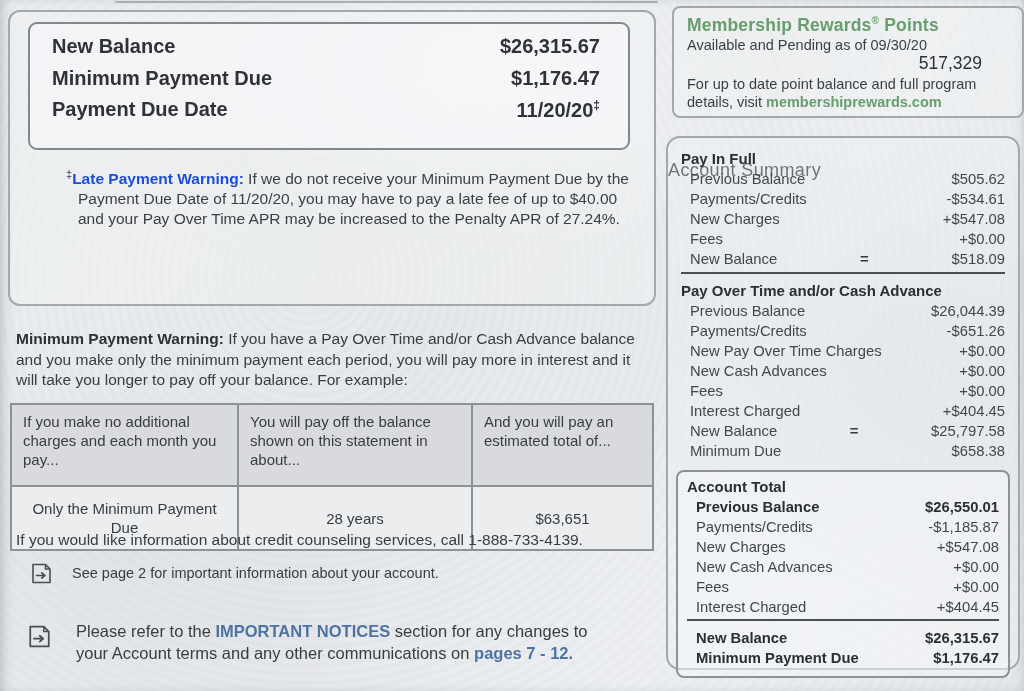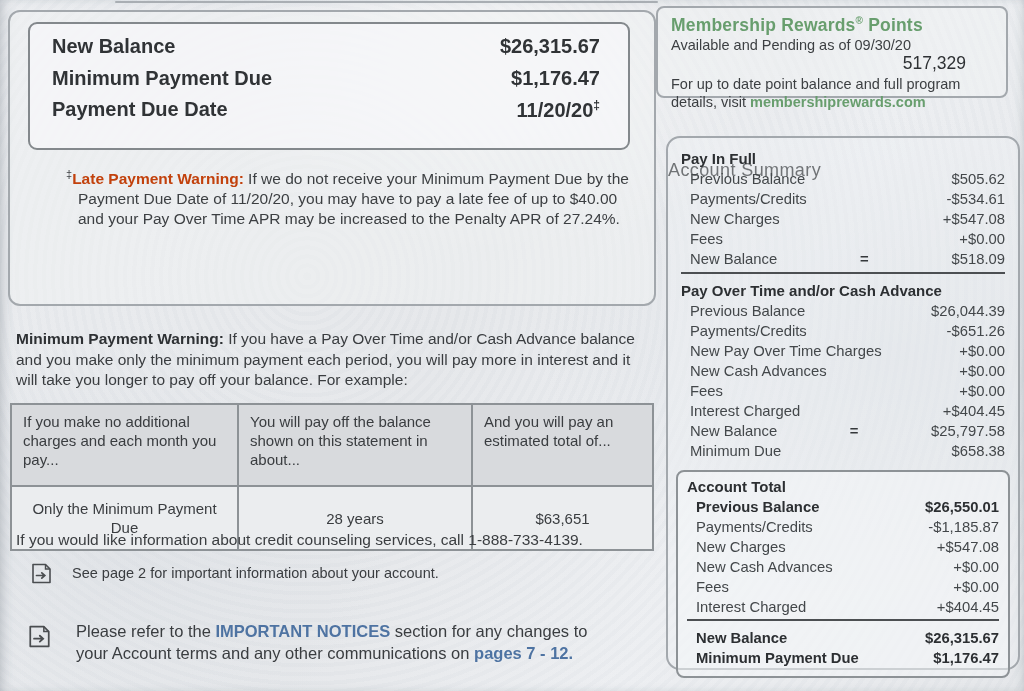--- a/index.html
+++ b/index.html
@@ -22,38 +22,38 @@
   .abs{position:absolute;}
   
   .top-edge-line{left:115px;top:1px;width:543px;height:2px;background:#a9aeb3;border-radius:2px;}
   .main-box{left:8px;top:10px;width:644px;height:292px;border:2px solid #a3a8ad;border-radius:12px;background:rgba(241,243,245,.45);}
   .balance-box{left:28px;top:22px;width:602px;height:128px;border:2px solid #83888c;border-radius:9px;
     background:rgba(246,247,249,.72);box-sizing:border-box;padding:9px 28px 0 22px;}
   .b-row{display:flex;justify-content:space-between;font-weight:bold;font-size:20px;color:#303336;}
   .b-row.r1{margin-top:2px;} .b-row.r2{margin-top:9px;} .b-row.r3{margin-top:8px;}
   .b-row sup{font-size:12px;}
   .late-warning{left:66px;top:164px;width:552px;font-size:15.5px;line-height:20px;color:#3c3f42;padding-left:12px;text-indent:-12px;}
-  .late-warning b{color:#c2410c;}
+  .late-warning b{color:#1d4ed8;}
   .late-warning sup{font-size:11px;}
   .min-warning{left:16px;top:329px;width:638px;font-size:15.5px;line-height:20.5px;}
   .min-warning b{color:#2e3134;}
   table.payoff{left:10px;top:403px;width:642px;border-collapse:collapse;table-layout:fixed;}
   table.payoff th, table.payoff td{border:2px solid #8d9296;font-weight:normal;font-size:15px;color:#3a3d40;}
   table.payoff th{background:#d8dadd;text-align:left;vertical-align:top;padding:7px 12px 16px 11px;line-height:19px;}
   table.payoff td{background:#ebedef;text-align:center;padding:12px 8px;line-height:19px;height:34px;}
   .counseling{left:16px;top:531px;font-size:15.5px;}
   .note{display:flex;align-items:flex-start;}
   .note1{left:30px;top:560px;gap:19px;width:580px;}
   .note1 .txt{font-size:14.5px;margin-top:5px;}
   .note2{left:27px;top:619px;gap:24px;width:600px;}
   .note2 .txt{font-size:16.5px;line-height:21.5px;width:545px;margin-top:2px;}
   .blue-bold{color:#4e73a2;font-weight:bold;}
   .icon-page{flex:0 0 auto;margin-top:2px;}
   
-  .rewards-box{left:656px;top:6px;width:352px;height:92px;border:2px solid #a3a8ad;border-radius:8px;
+  .rewards-box{left:672px;top:6px;width:352px;height:112px;border:2px solid #a3a8ad;border-radius:8px;
     box-sizing:border-box;padding:7px 12px 0 13px;background:rgba(241,243,245,.45);}
   .rw-title{color:#689e6e;font-weight:bold;font-size:17.5px;letter-spacing:.2px;}
   .rw-title sup{font-size:10px;}
   .rw-sub{font-size:14.5px;margin-top:1px;color:#3c3f42;}
   .rw-points{font-size:17.5px;font-weight:normal;color:#2e3134;text-align:right;padding-right:28px;margin-top:0px;}
   .rw-footer{font-size:14.5px;line-height:17.5px;margin-top:2px;color:#3c3f42;}
   .green-bold{color:#689e6e;font-weight:bold;}
   .summary-heading{left:668px;top:123px;font-size:18px;font-weight:normal;color:#2c2f32;letter-spacing:.4px;margin-top:37px;}
   .summary-box{left:666px;top:136px;width:354px;height:534px;border:2px solid #a3a8ad;border-radius:14px;
     box-sizing:border-box;padding:11px 13px 0 13px;background:rgba(241,243,245,.35);}

